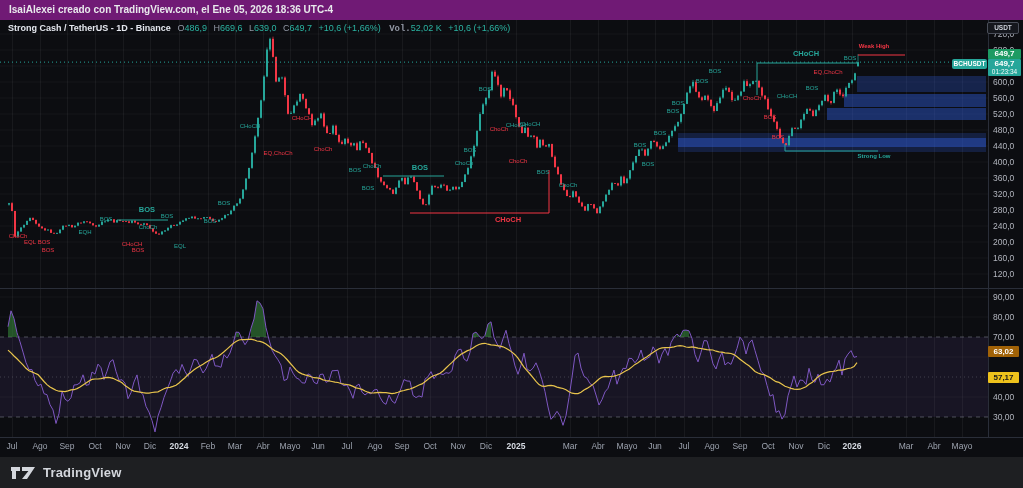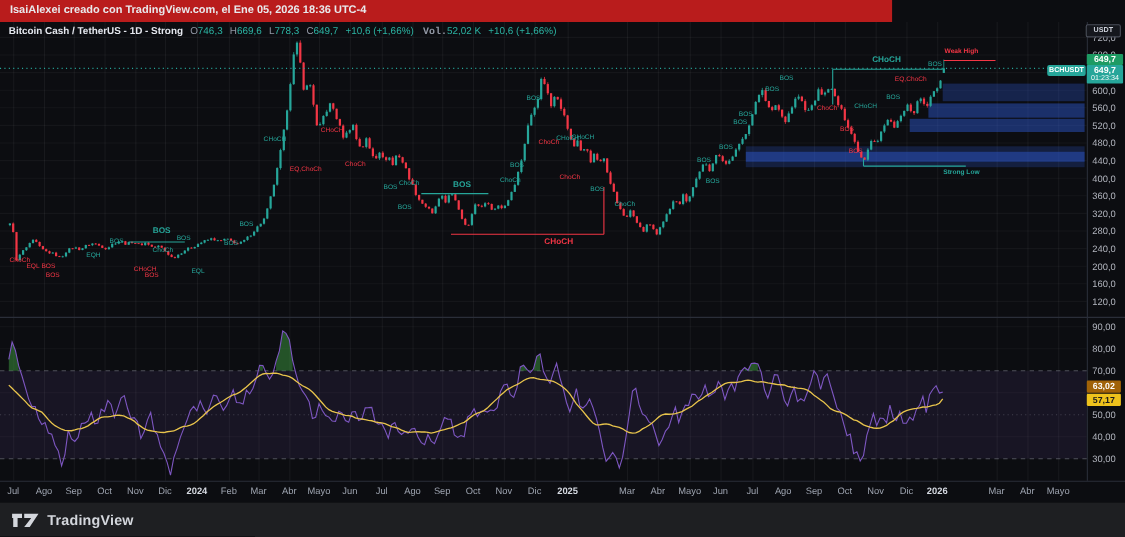--- a/index.html
+++ b/index.html
@@ -1,19 +1,19 @@
 <!DOCTYPE html>
 <html><head>
 <meta charset="utf-8">
 <style>
   html,body{margin:0;padding:0;background:#000;}
   #app{position:relative;width:1023px;height:488px;background:#0c0d11;overflow:hidden;
        font-family:"Liberation Sans",sans-serif;-webkit-font-smoothing:antialiased;}
   
-  #topbar{position:absolute;left:0;top:0;width:811px;height:20px;background:#b91c1c;
+  #topbar{position:absolute;left:0;top:0;width:1023px;height:20px;background:#701a75;
           color:#e8e9ec;font-size:10px;font-weight:bold;line-height:20px;padding-left:9px;
           box-sizing:border-box;z-index:5;}
   
   #bottombar{position:absolute;left:0;top:457px;width:1023px;height:31px;background:#1e1f22;
              z-index:5;display:flex;align-items:center;}
   #bottombar .brand{color:#d4d7dd;font-size:13px;font-weight:bold;margin-left:7px;letter-spacing:.2px;}
   #bottombar svg{margin-left:10px;}
   
   #chart-svg{position:absolute;left:0;top:0;z-index:1;}
   
@@ -30,21 +30,21 @@
   .badge{position:absolute;z-index:4;box-sizing:border-box;text-align:center;border-radius:1px;}
   #badge-last{left:988px;top:49px;width:33px;height:10px;background:#1d9b63;color:#fff;
               font-size:8px;font-weight:bold;line-height:10px;}
   #badge-symprice{left:988px;top:59px;width:33px;height:17px;background:#26a69a;color:#fff;}
   #badge-symprice .p{font-size:8px;font-weight:bold;line-height:9px;}
   #badge-symprice .cd{font-size:6.5px;line-height:7px;opacity:.95;}
   #tag-symbol{left:952px;top:59px;width:35px;height:10px;background:#26a69a;color:#fff;
               font-size:6.5px;font-weight:bold;line-height:10px;border-radius:2px;}
   #badge-rsi{left:988px;top:346px;width:31px;height:11px;background:#a16207;color:#fff;
              font-size:8px;font-weight:bold;line-height:11px;}
-  #badge-rsima{left:988px;top:358px;width:31px;height:11px;background:#eec21c;color:#1b1b1b;
+  #badge-rsima{left:988px;top:372px;width:31px;height:11px;background:#eec21c;color:#1b1b1b;
                font-size:8px;font-weight:bold;line-height:11px;}
 </style>
 </head>
 <body>
 
 <div id="app">
 
   <div id="topbar">
     <span>IsaiAlexei creado con TradingView.com, el Ene 05, 2026 18:36 UTC-4</span>
   </div>
@@ -816,24 +816,24 @@
         <text x="796" y="449" fill="#9da3af" font-size="8.5" text-anchor="middle" font-weight="normal" font-family="Liberation Sans, sans-serif">Nov</text>
         <text x="824" y="449" fill="#9da3af" font-size="8.5" text-anchor="middle" font-weight="normal" font-family="Liberation Sans, sans-serif">Dic</text>
         <text x="852" y="449" fill="#d6dae2" font-size="8.5" text-anchor="middle" font-weight="bold" font-family="Liberation Sans, sans-serif">2026</text>
         <text x="906" y="449" fill="#9da3af" font-size="8.5" text-anchor="middle" font-weight="normal" font-family="Liberation Sans, sans-serif">Mar</text>
         <text x="934" y="449" fill="#9da3af" font-size="8.5" text-anchor="middle" font-weight="normal" font-family="Liberation Sans, sans-serif">Abr</text>
         <text x="962" y="449" fill="#9da3af" font-size="8.5" text-anchor="middle" font-weight="normal" font-family="Liberation Sans, sans-serif">Mayo</text>
       </g>
     </svg>
 
   <div id="legend">
-    <span class="t">Bitcoin Cash / TetherUS - 1D - Strong</span>
-    <span class="k">O</span><span class="v">746,3</span>
+    <span class="t">Strong Cash / TetherUS - 1D - Binance</span>
+    <span class="k">O</span><span class="v">486,9</span>
     <span class="k">H</span><span class="v">669,6</span>
-    <span class="k">L</span><span class="v">778,3</span>
+    <span class="k">L</span><span class="v">639,0</span>
     <span class="k">C</span><span class="v">649,7</span>
     <span class="v" style="margin-left:4px">+10,6 (+1,66%)</span>
     <span class="vol">Vol.</span><span class="v">52,02 K</span>
     <span class="v" style="margin-left:4px">+10,6 (+1,66%)</span>
   </div>
 
   <div id="usdt-btn">USDT</div>
 
   <div id="badge-last" class="badge">649,7</div>
 

